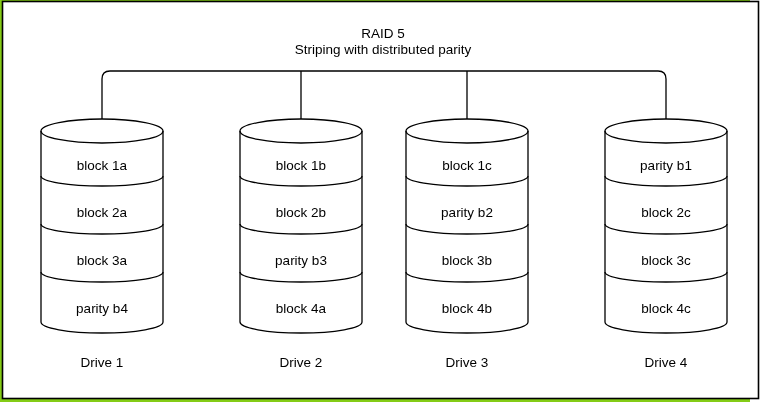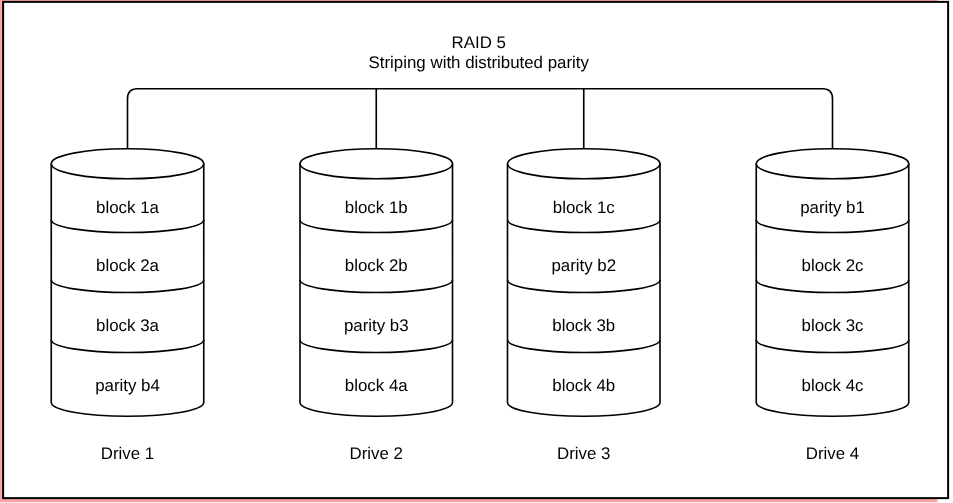--- a/index.html
+++ b/index.html
@@ -1,20 +1,20 @@
 <!DOCTYPE html>
 <html><head>
 <meta charset="utf-8">
 <style>
   html, body { margin: 0; padding: 0; background: #ffffff; }
   .page {
     width: 750px;
     height: 402px;
     position: relative;
-    background: #fca5a5;
+    background: #84cc16;
     font-family: "Liberation Sans", sans-serif;
   }
   svg { display: block; }
   .border-rect { fill: #ffffff; stroke: #000000; stroke-width: 1.6; }
   .line { fill: none; stroke: #000000; stroke-width: 1.3; }
   .lbl {
     font-family: "Liberation Sans", sans-serif;
     font-size: 13.5px;
     fill: #000000;
     text-anchor: middle;

